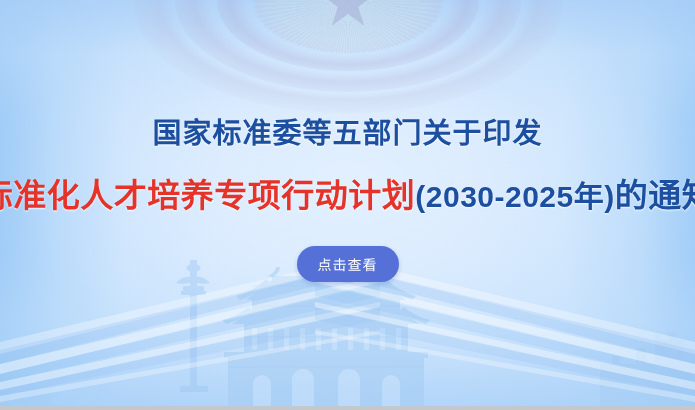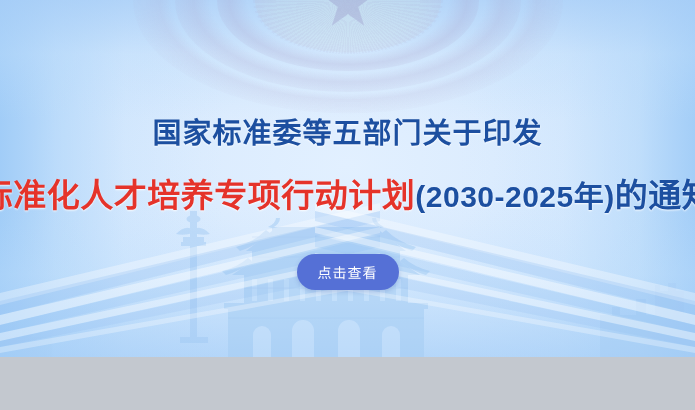--- a/index.html
+++ b/index.html
@@ -12,21 +12,21 @@
     width: 695px;
     height: 410px;
     overflow: hidden;
     font-family: "Liberation Sans", "DejaVu Sans", sans-serif;
   }
 
   
   .banner {
     position: relative;
     width: 695px;
-    height: 357px;
+    height: 406px;
     overflow: hidden;
     background: #b9dbfa;
   }
 
   
   .bg-base {
     position: absolute;
     inset: 0;
     background:
       radial-gradient(ellipse 520px 330px at 50% 46%,
@@ -163,21 +163,21 @@
     letter-spacing: 0.5px;
     line-height: 1.1;
     white-space: nowrap;
     text-shadow: 0 1px 2px rgba(255,255,255,0.85);
   }
   .title-highlight { color: #e5332a; }
   .title-years { color: #1c4fa0; font-size: 30px; }
   .title-tail { color: #1c4fa0; }
 
   .view-button {
-    margin-top: 40px;
+    margin-top: 32px;
     display: inline-flex;
     align-items: center;
     justify-content: center;
     width: 102px;
     height: 36px;
     border: none;
     border-radius: 18px;
     background: #5570d6;
     color: #ffffff;
     font-size: 14px;

